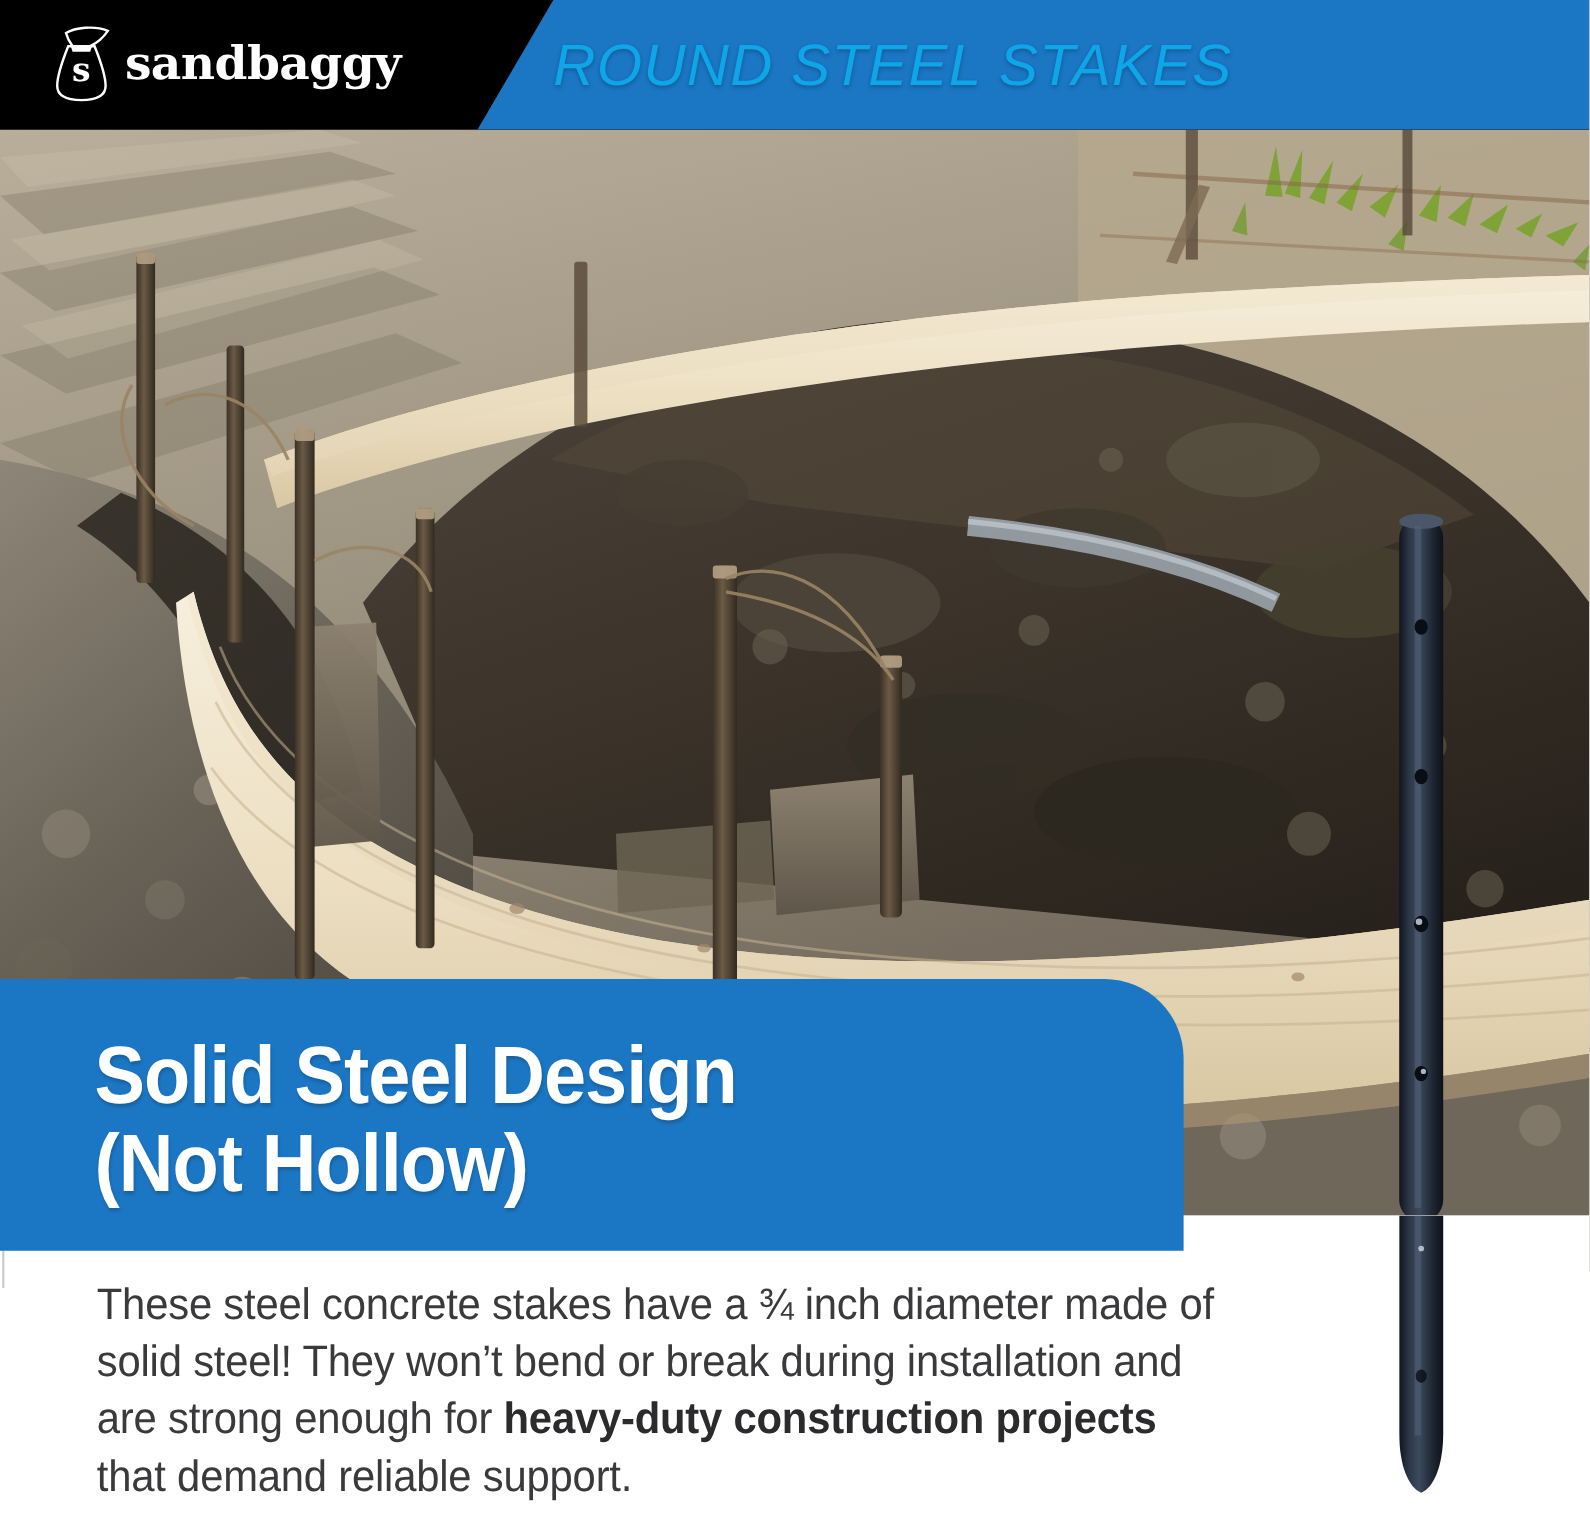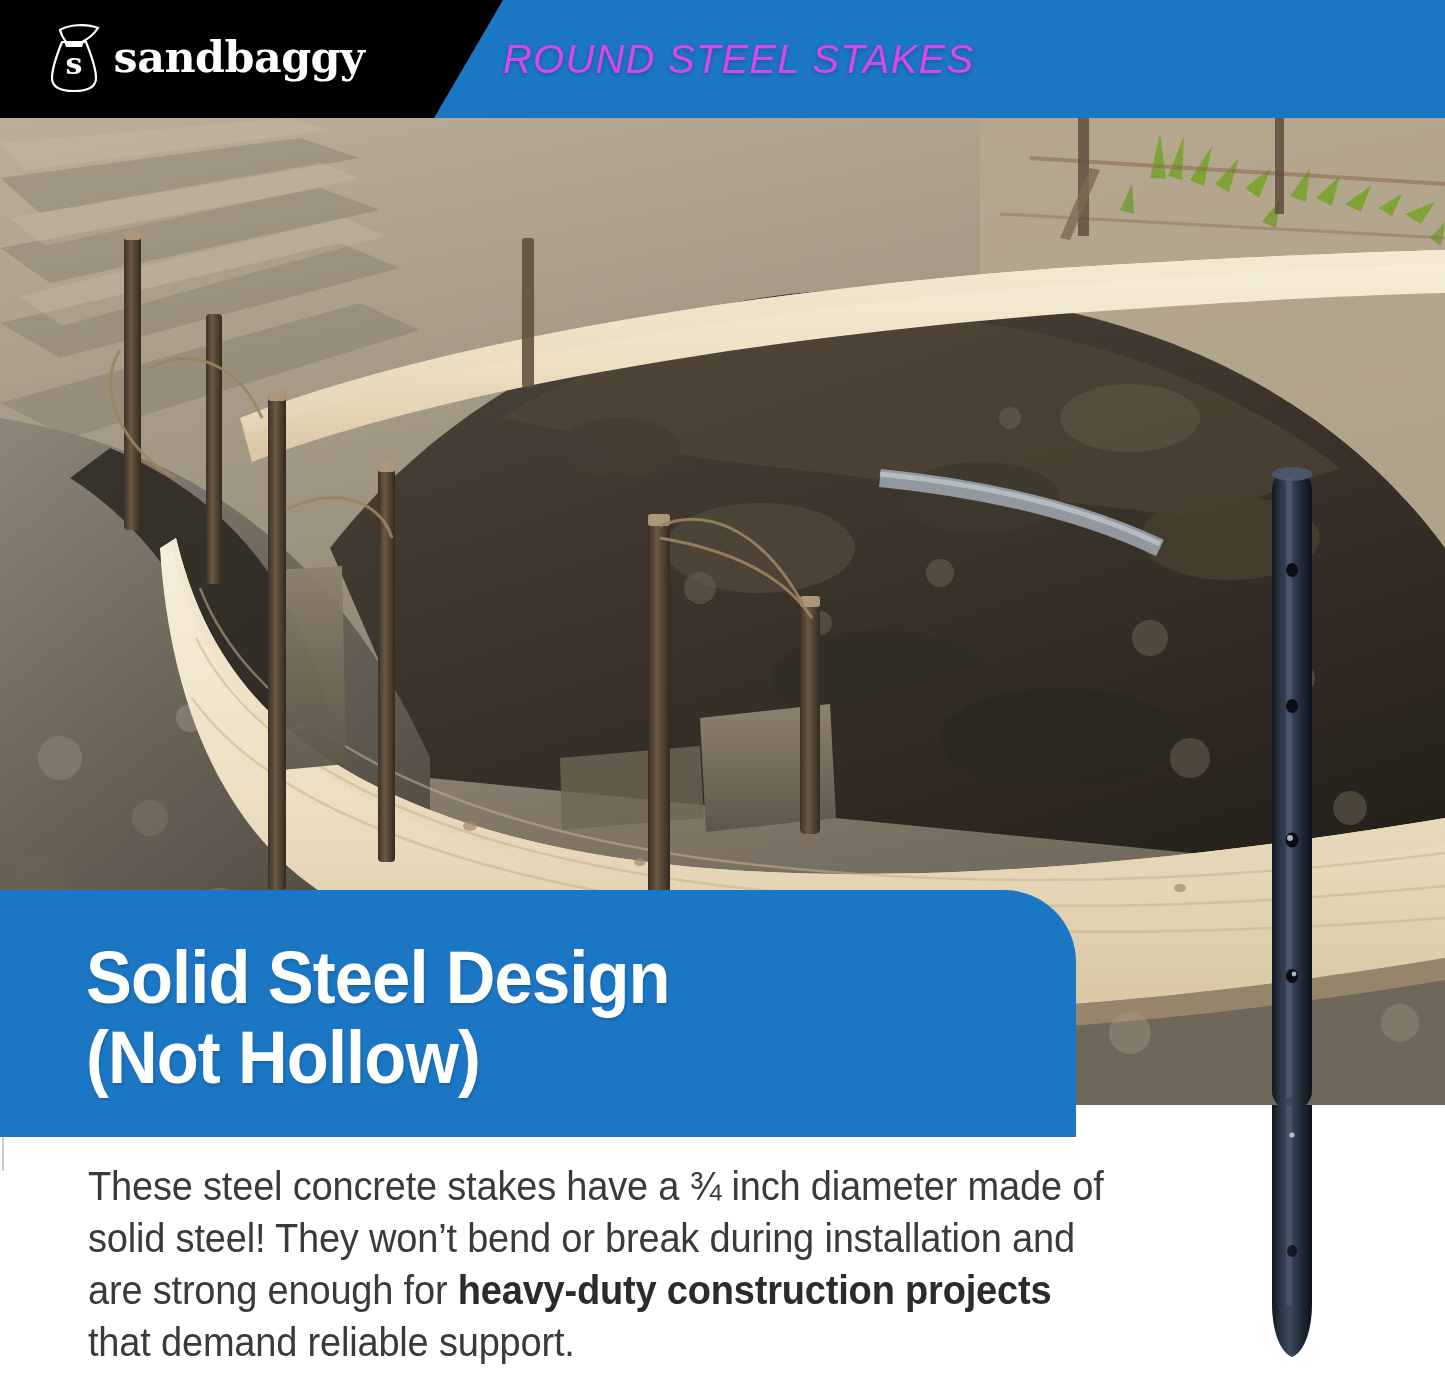--- a/index.html
+++ b/index.html
@@ -22,21 +22,21 @@
   .logo-mark { width:56px; height:72px; position:relative; }
   .logo-text {
     color:#fff; font-family:"DejaVu Serif", serif; font-weight:bold;
     font-size:42px; letter-spacing:-0.5px; line-height:1;
     text-transform:lowercase;
     transform:scaleX(1.02);
   }
   .header-title {
     position:absolute; left:503px; top:0; height:118px;
     display:flex; align-items:center; z-index:3;
-    color:#d946ef; font-size:40px; font-style:italic; font-weight:400;
+    color:#0ea5e9; font-size:53px; font-style:italic; font-weight:400;
     letter-spacing:1.2px; font-family:"Liberation Sans", sans-serif;
     text-shadow:0 2px 4px rgba(0,0,0,.25);
   }
 
   
   .photo { position:absolute; left:0; top:118px; width:1445px; height:987px; overflow:hidden; background:#6d6257; z-index:10; }
   .photo svg { display:block; width:1445px; height:987px; }
 
   
   .headline-panel {

